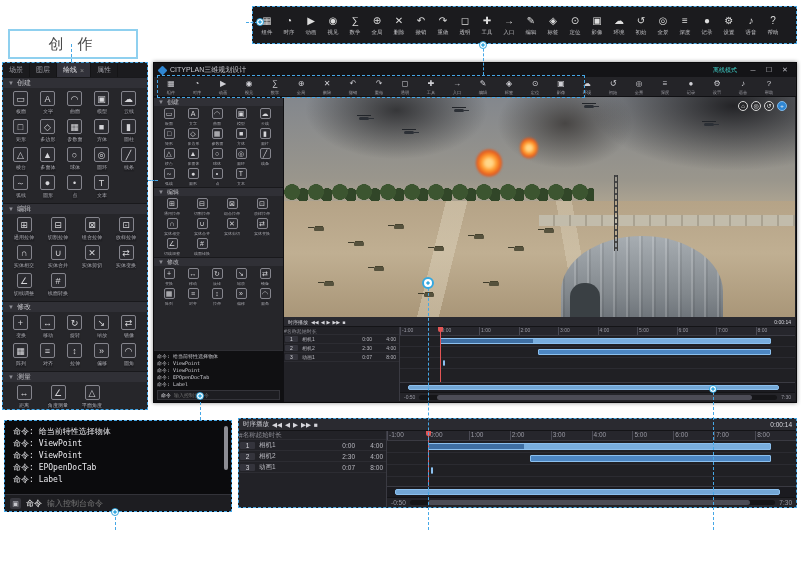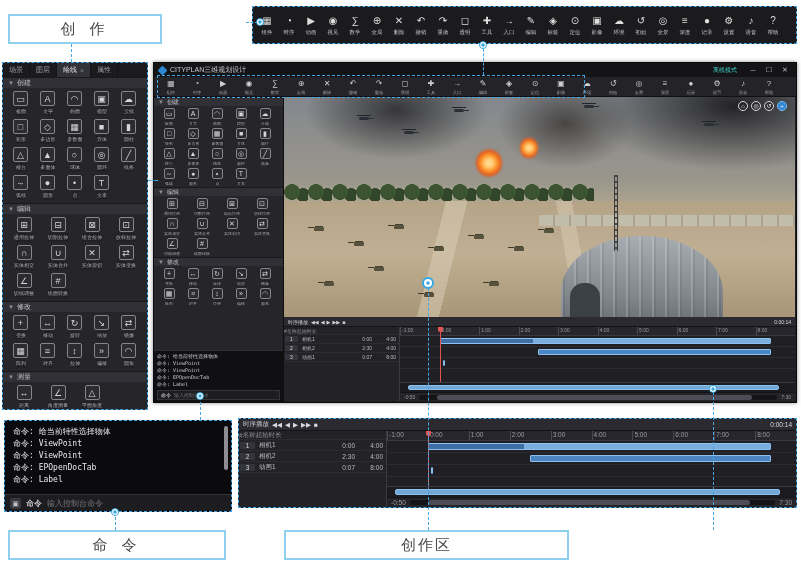--- a/index.html
+++ b/index.html
@@ -180,28 +180,22 @@
   .con-ico{width:11px;height:11px;background:#36363d;color:#c5c5cb;font-size:7px;line-height:11px;text-align:center;border-radius:2px}
   .con-prompt{font-size:8px;color:#fff}
   .con-field{flex:1;background:transparent;border:none;outline:none;color:#8b8b93;font-size:8px;
              font-family:"Liberation Sans","DejaVu Sans",sans-serif}
 </style>
 </head>
 <body>
 
 <div class="stage">
 
-  <div class="callout" style="left:8px;top:14px;width:154px;height:30px">
+  <div class="callout" style="left:8px;top:29px;width:130px;height:30px">
       <span>创 作</span>
-    </div>
-  <div class="callout" style="left:8px;top:530px;width:218px;height:30px">
-      <span>命 令</span>
-    </div>
-  <div class="callout" style="left:284px;top:530px;width:285px;height:30px;letter-spacing:2px">
-      <span>创作区</span>
     </div>
 
   <div class="connv" style="left:71px;top:44px;height:18px"></div>
   <div class="connh" style="left:246px;top:22px;width:12px"></div>
   <div class="marker" style="left:256px;top:18px"></div>
   <div class="connv" style="left:483px;top:44px;height:31px"></div>
   <div class="marker" style="left:479px;top:41px"></div>
   <div class="connh" style="left:148px;top:180px;width:10px"></div>
   <div class="connv" style="left:428px;top:288px;height:242px"></div>
   <div class="marker big" style="left:422px;top:277px"></div>

